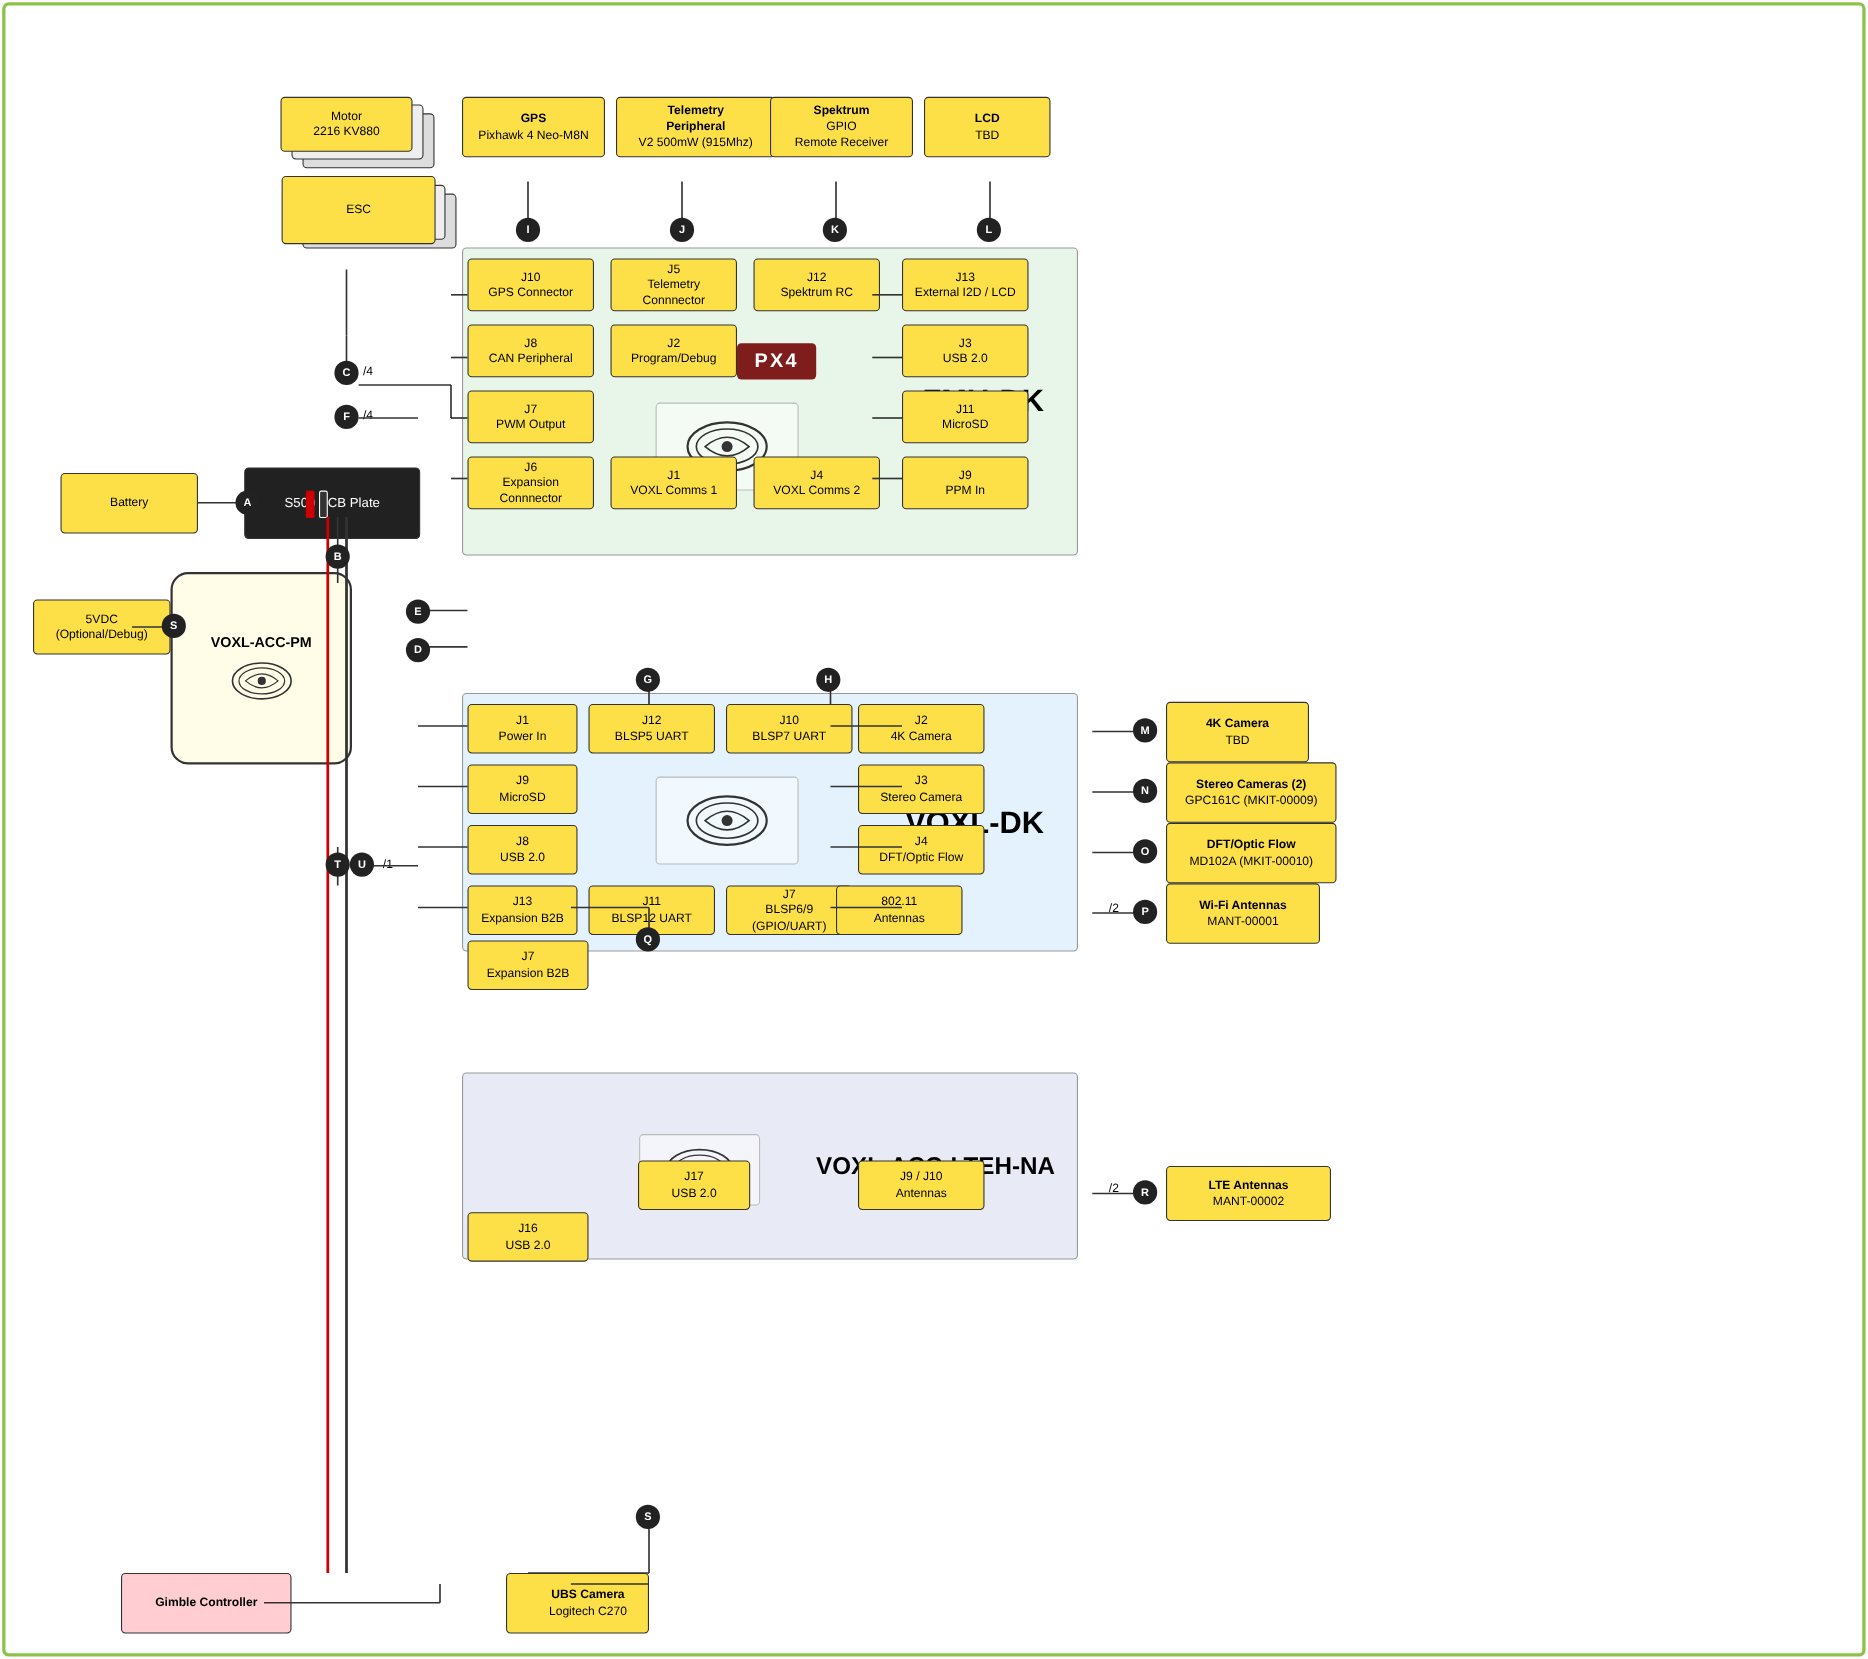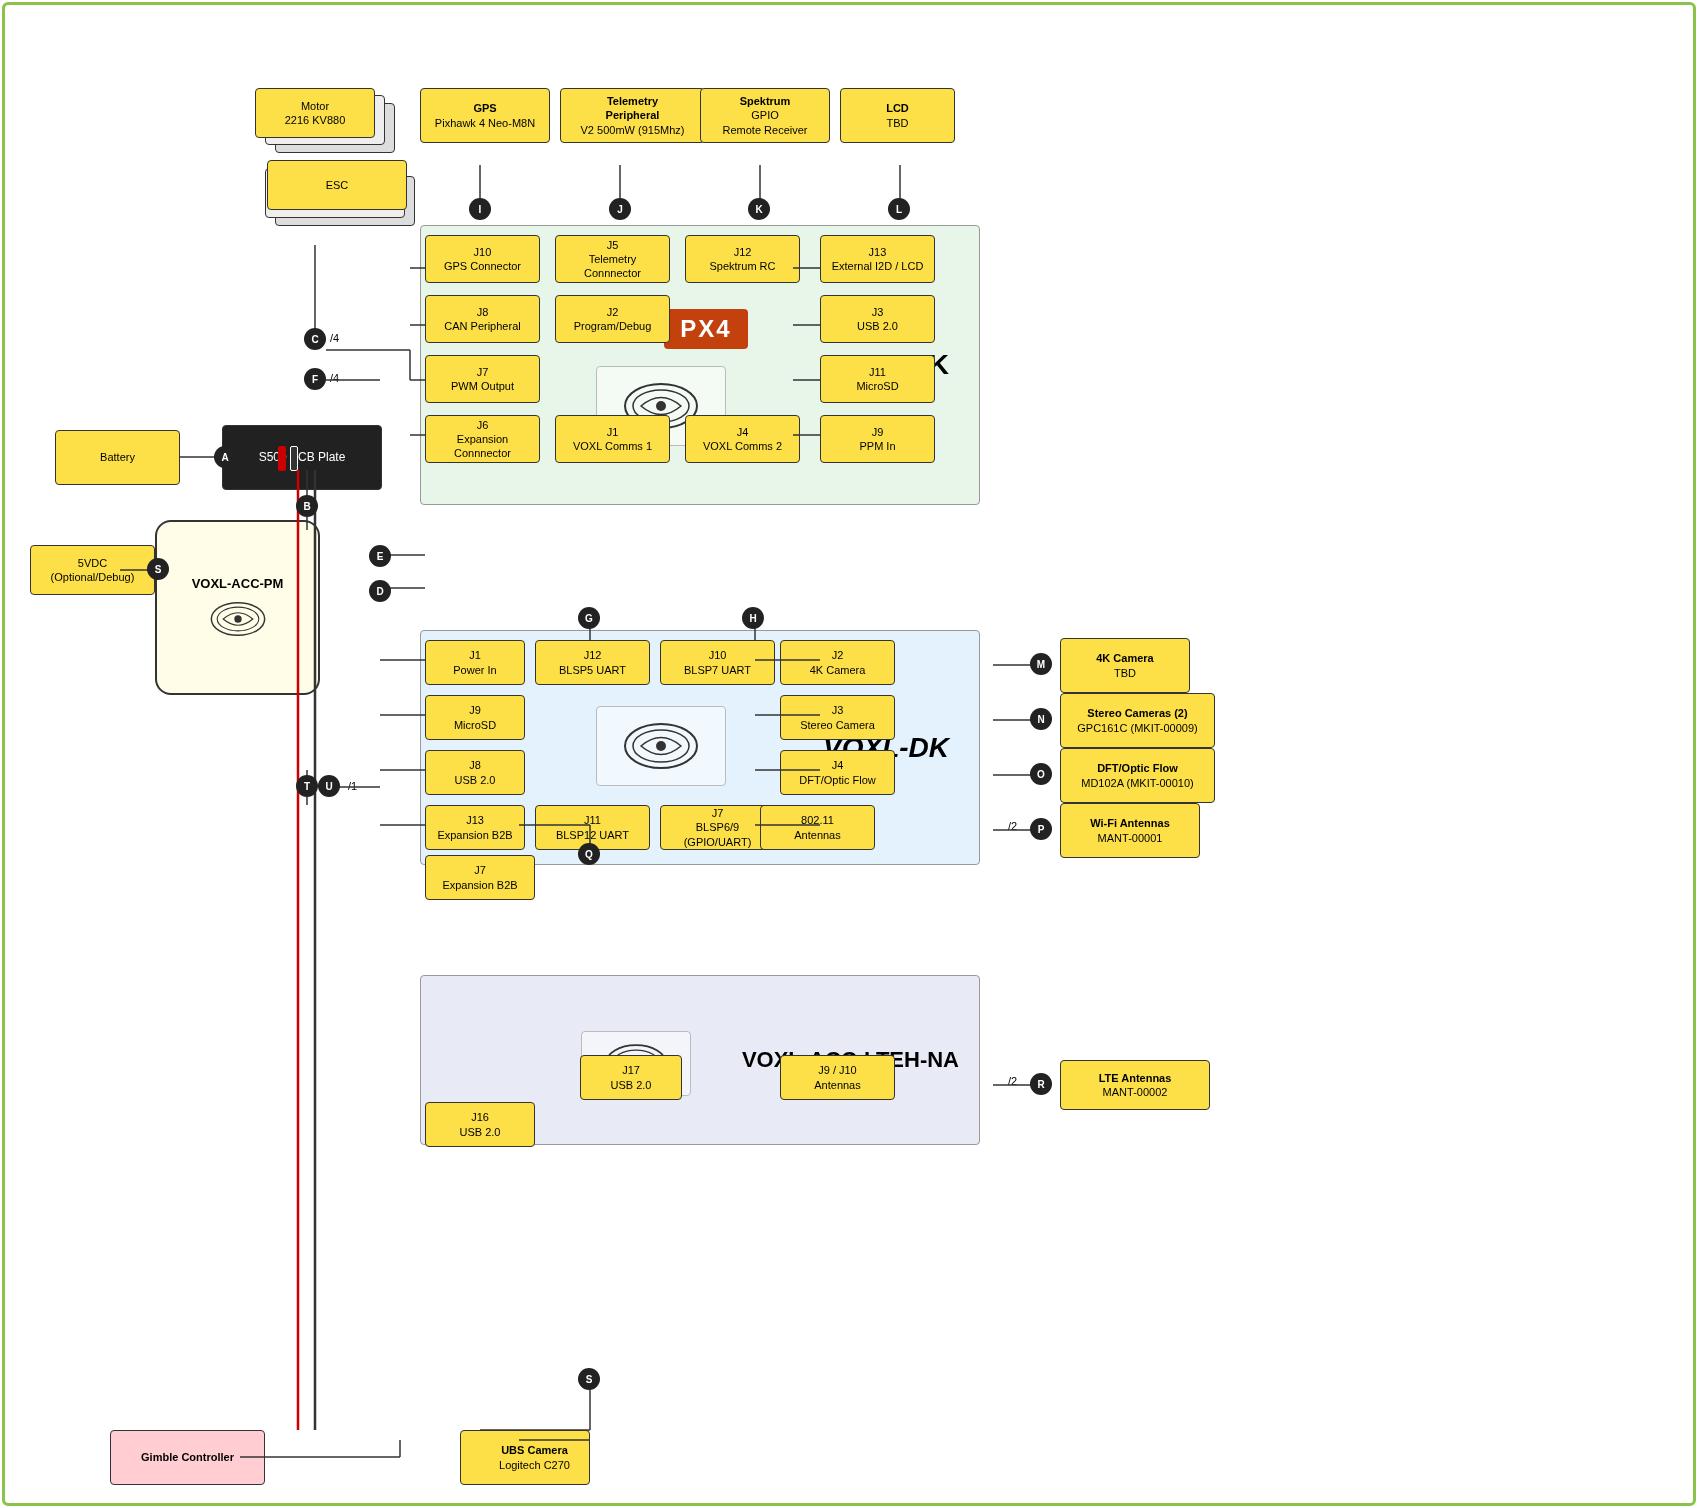--- a/index.html
+++ b/index.html
@@ -209,21 +209,21 @@
     <line x1="755" y1="825" x2="820" y2="825" stroke="#333" stroke-width="1.5"></line>
   </svg>
 
   <div class="box" style="left:255px;top:88px;width:120px;height:50px;z-index:2;">
     <span class="box-label">Motor</span>
     <span class="box-label">2216 KV880</span>
   </div>
   <div class="box" style="left:265px;top:95px;width:120px;height:50px;z-index:1;background:#eee;"></div>
   <div class="box" style="left:275px;top:103px;width:120px;height:50px;z-index:0;background:#ddd;"></div>
 
-  <div class="box" style="left:267px;top:160px;width:140px;height:50px;z-index:2;">
+  <div class="box" style="left:256px;top:160px;width:140px;height:62px;z-index:2;">
     <span class="box-label">ESC</span>
   </div>
   <div class="box" style="left:265px;top:168px;width:140px;height:50px;z-index:1;background:#eee;"></div>
   <div class="box" style="left:275px;top:176px;width:140px;height:50px;z-index:0;background:#ddd;"></div>
 
   <div class="box" style="left:55px;top:430px;width:125px;height:55px;">
     <span class="box-label">Battery</span>
   </div>
 
   <div class="box pcb-box" style="left:222px;top:425px;width:160px;height:65px;">
@@ -270,21 +270,21 @@
   <div class="box" style="left:840px;top:88px;width:115px;height:55px;">
     <span class="box-label-bold">LCD</span>
     <span class="box-label">TBD</span>
   </div>
 
   <div class="system-block fmu-block" style="left:420px;top:225px;width:560px;height:280px;">
 
     <span class="system-block-title" style="right:30px;top:50%;transform:translateY(-50%);font-size:28px;">FMU-DK</span>
 
     <div style="position:absolute;left:220px;top:75px;width:130px;height:55px;display:flex;align-items:center;justify-content:center;">
-      <div style="background:#c2410c;color:#fff;font-size:24px;font-weight:900;padding:6px 16px;border-radius:4px;letter-spacing:2px;">PX4</div>
+      <div style="background:#7f1d1d;color:#fff;font-size:18px;font-weight:900;padding:6px 16px;border-radius:4px;letter-spacing:2px;">PX4</div>
     </div>
 
     <div style="position:absolute;left:175px;top:140px;width:130px;height:80px;display:flex;align-items:center;justify-content:center;border:1.5px solid #bbb;border-radius:4px;background:rgba(255,255,255,0.5);">
       <svg class="ai-logo-lg" viewBox="0 0 80 54">
         <ellipse cx="40" cy="27" rx="36" ry="22" fill="none" stroke="#333" stroke-width="2"></ellipse>
         <ellipse cx="40" cy="27" rx="28" ry="16" fill="none" stroke="#333" stroke-width="1.5"></ellipse>
         <path d="M20 27 Q40 10 60 27 Q40 44 20 27Z" fill="none" stroke="#333" stroke-width="1.5"></path>
         <circle cx="40" cy="27" r="5" fill="#333"></circle>
       </svg>
     </div>
@@ -327,21 +327,21 @@
     <span class="box-label">J3<br>USB 2.0</span>
   </div>
   <div class="box" style="left:820px;top:355px;width:115px;height:48px;">
     <span class="box-label">J11<br>MicroSD</span>
   </div>
   <div class="box" style="left:820px;top:415px;width:115px;height:48px;">
     <span class="box-label">J9<br>PPM In</span>
   </div>
 
   <div class="system-block voxl-block" style="left:420px;top:630px;width:560px;height:235px;">
-    <span class="system-block-title" style="right:30px;top:50%;transform:translateY(-50%);font-size:28px;font-style:italic;">VOXL-DK</span>
+    <span class="system-block-title" style="right:30px;top:50%;transform:translateY(-50%);font-size:28px;">VOXL-DK</span>
 
     <div style="position:absolute;left:175px;top:75px;width:130px;height:80px;display:flex;align-items:center;justify-content:center;border:1.5px solid #bbb;border-radius:4px;background:rgba(255,255,255,0.5);">
       <svg class="ai-logo-lg" viewBox="0 0 80 54">
         <ellipse cx="40" cy="27" rx="36" ry="22" fill="none" stroke="#333" stroke-width="2"></ellipse>
         <ellipse cx="40" cy="27" rx="28" ry="16" fill="none" stroke="#333" stroke-width="1.5"></ellipse>
         <path d="M20 27 Q40 10 60 27 Q40 44 20 27Z" fill="none" stroke="#333" stroke-width="1.5"></path>
         <circle cx="40" cy="27" r="5" fill="#333"></circle>
       </svg>
     </div>
   </div>

